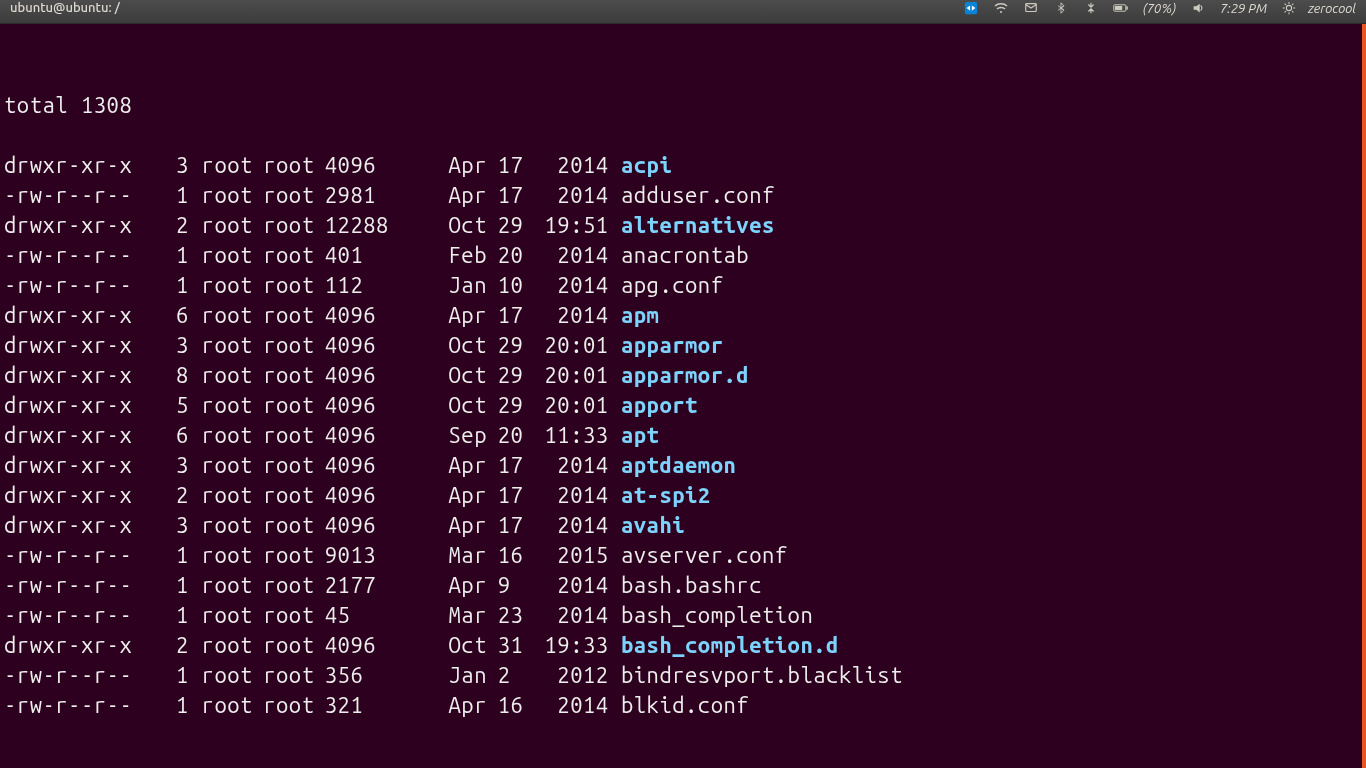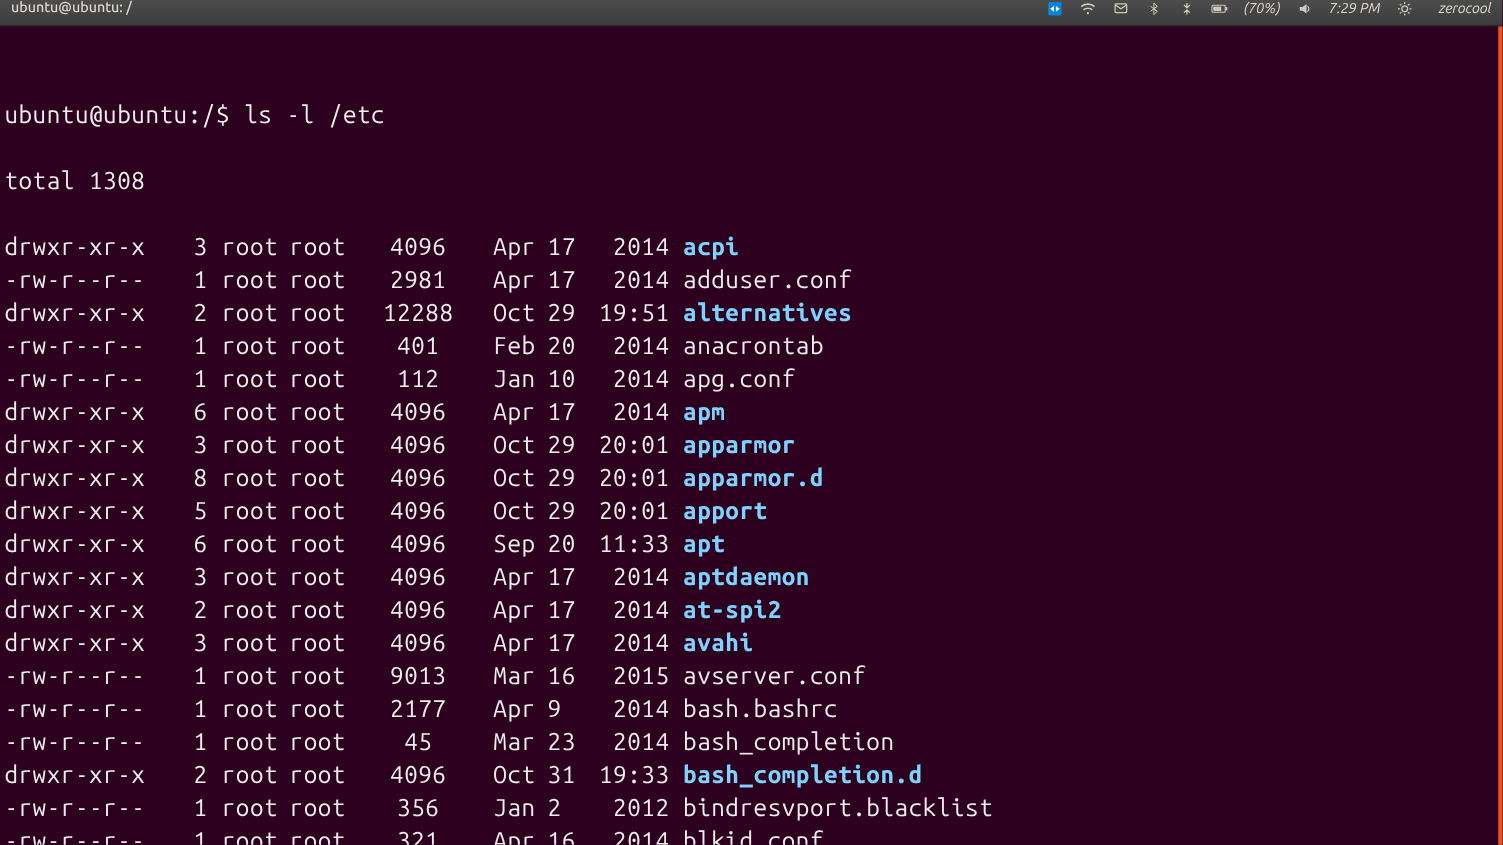--- a/index.html
+++ b/index.html
@@ -13,38 +13,38 @@
     align-items: flex-start;
     font-family: "Ubuntu", sans-serif;
     font-size: 13px;
     padding: 0 6px;
     border-bottom: 1px solid #2b2b2b;
   }
   .menubar .title { flex: 0 0 auto; color: #dfdbd2; font-weight: 500; padding-left: 4px;}
   .menubar .tray { margin-left: auto; display: flex; align-items: center; gap: 14px; }
   .menubar .tray .ic { display:inline-flex; align-items:center; justify-content:center; width:16px; height:16px; color:#cfcac0;}
   .menubar .tray .txt { color:#dfdbd2;font-style:italic; }
-  .menubar .user { display:flex; align-items:center; gap:23px; padding-right:4px;}
+  .menubar .user { display:flex; align-items:center; gap:11px; padding-right:4px;}
   .terminal {
     padding: 36px 4px 4px 4px;
     color: #eeeeec;
     font-size: 22px;
     line-height: 30px;
     white-space: pre;
     letter-spacing: 0.5px;
   }
   .prompt .userhost { color: #eeeeec; }
   .prompt .path    { color: #eeeeec; }
   .dir  { color: #7dd3fc; font-weight: bold; }
   .row span { display:inline-block; }
   .c-perm { width: 12ch; }
   .c-link { width: 3ch; text-align:right; }
   .c-own  { width: 5ch; }
   .c-grp  { width: 5ch; }
-  .c-size { width: 9ch; text-align:center; }
+  .c-size { width: 9ch; text-align:left; }
   .c-mon  { width: 4ch; }
   .c-day  { width: 3ch; }
   .c-time { width: 6ch; text-align:right; }
   .c-name { padding-left: 1ch; }
   .scroll-edge {
     position: absolute; right:0; top:24px; bottom:0; width:4px;
     background: #e95420;
   }
   svg { display:block; }
 </style>
@@ -114,18 +114,17 @@
               <line x1="11.5" y1="4.5" x2="13" y2="3"></line>
             </g>
           </svg>
       </span>
       <span class="txt">zerocool</span>
     </span>
   </div>
 </div>
 
 <div class="terminal">
-<div class="prompt"><span class="userhost">ubuntu@ubuntu</span><span>:</span><span class="path">/</span><span>$ </span><span>ls -l /etc</span></div>
 <div>total 1308</div>
 <div id="rows"><div class="row"><span class="c-perm">drwxr-xr-x</span><span class="c-link">3</span> <span class="c-own">root</span><span class="c-grp">root</span><span class="c-size">4096</span> <span class="c-mon">Apr</span><span class="c-day">17</span><span class="c-time">2014</span><span class="c-name dir">acpi</span></div><div class="row"><span class="c-perm">-rw-r--r--</span><span class="c-link">1</span> <span class="c-own">root</span><span class="c-grp">root</span><span class="c-size">2981</span> <span class="c-mon">Apr</span><span class="c-day">17</span><span class="c-time">2014</span><span class="c-name">adduser.conf</span></div><div class="row"><span class="c-perm">drwxr-xr-x</span><span class="c-link">2</span> <span class="c-own">root</span><span class="c-grp">root</span><span class="c-size">12288</span> <span class="c-mon">Oct</span><span class="c-day">29</span><span class="c-time">19:51</span><span class="c-name dir">alternatives</span></div><div class="row"><span class="c-perm">-rw-r--r--</span><span class="c-link">1</span> <span class="c-own">root</span><span class="c-grp">root</span><span class="c-size">401</span> <span class="c-mon">Feb</span><span class="c-day">20</span><span class="c-time">2014</span><span class="c-name">anacrontab</span></div><div class="row"><span class="c-perm">-rw-r--r--</span><span class="c-link">1</span> <span class="c-own">root</span><span class="c-grp">root</span><span class="c-size">112</span> <span class="c-mon">Jan</span><span class="c-day">10</span><span class="c-time">2014</span><span class="c-name">apg.conf</span></div><div class="row"><span class="c-perm">drwxr-xr-x</span><span class="c-link">6</span> <span class="c-own">root</span><span class="c-grp">root</span><span class="c-size">4096</span> <span class="c-mon">Apr</span><span class="c-day">17</span><span class="c-time">2014</span><span class="c-name dir">apm</span></div><div class="row"><span class="c-perm">drwxr-xr-x</span><span class="c-link">3</span> <span class="c-own">root</span><span class="c-grp">root</span><span class="c-size">4096</span> <span class="c-mon">Oct</span><span class="c-day">29</span><span class="c-time">20:01</span><span class="c-name dir">apparmor</span></div><div class="row"><span class="c-perm">drwxr-xr-x</span><span class="c-link">8</span> <span class="c-own">root</span><span class="c-grp">root</span><span class="c-size">4096</span> <span class="c-mon">Oct</span><span class="c-day">29</span><span class="c-time">20:01</span><span class="c-name dir">apparmor.d</span></div><div class="row"><span class="c-perm">drwxr-xr-x</span><span class="c-link">5</span> <span class="c-own">root</span><span class="c-grp">root</span><span class="c-size">4096</span> <span class="c-mon">Oct</span><span class="c-day">29</span><span class="c-time">20:01</span><span class="c-name dir">apport</span></div><div class="row"><span class="c-perm">drwxr-xr-x</span><span class="c-link">6</span> <span class="c-own">root</span><span class="c-grp">root</span><span class="c-size">4096</span> <span class="c-mon">Sep</span><span class="c-day">20</span><span class="c-time">11:33</span><span class="c-name dir">apt</span></div><div class="row"><span class="c-perm">drwxr-xr-x</span><span class="c-link">3</span> <span class="c-own">root</span><span class="c-grp">root</span><span class="c-size">4096</span> <span class="c-mon">Apr</span><span class="c-day">17</span><span class="c-time">2014</span><span class="c-name dir">aptdaemon</span></div><div class="row"><span class="c-perm">drwxr-xr-x</span><span class="c-link">2</span> <span class="c-own">root</span><span class="c-grp">root</span><span class="c-size">4096</span> <span class="c-mon">Apr</span><span class="c-day">17</span><span class="c-time">2014</span><span class="c-name dir">at-spi2</span></div><div class="row"><span class="c-perm">drwxr-xr-x</span><span class="c-link">3</span> <span class="c-own">root</span><span class="c-grp">root</span><span class="c-size">4096</span> <span class="c-mon">Apr</span><span class="c-day">17</span><span class="c-time">2014</span><span class="c-name dir">avahi</span></div><div class="row"><span class="c-perm">-rw-r--r--</span><span class="c-link">1</span> <span class="c-own">root</span><span class="c-grp">root</span><span class="c-size">9013</span> <span class="c-mon">Mar</span><span class="c-day">16</span><span class="c-time">2015</span><span class="c-name">avserver.conf</span></div><div class="row"><span class="c-perm">-rw-r--r--</span><span class="c-link">1</span> <span class="c-own">root</span><span class="c-grp">root</span><span class="c-size">2177</span> <span class="c-mon">Apr</span><span class="c-day">9</span><span class="c-time">2014</span><span class="c-name">bash.bashrc</span></div><div class="row"><span class="c-perm">-rw-r--r--</span><span class="c-link">1</span> <span class="c-own">root</span><span class="c-grp">root</span><span class="c-size">45</span> <span class="c-mon">Mar</span><span class="c-day">23</span><span class="c-time">2014</span><span class="c-name">bash_completion</span></div><div class="row"><span class="c-perm">drwxr-xr-x</span><span class="c-link">2</span> <span class="c-own">root</span><span class="c-grp">root</span><span class="c-size">4096</span> <span class="c-mon">Oct</span><span class="c-day">31</span><span class="c-time">19:33</span><span class="c-name dir">bash_completion.d</span></div><div class="row"><span class="c-perm">-rw-r--r--</span><span class="c-link">1</span> <span class="c-own">root</span><span class="c-grp">root</span><span class="c-size">356</span> <span class="c-mon">Jan</span><span class="c-day">2</span><span class="c-time">2012</span><span class="c-name">bindresvport.blacklist</span></div><div class="row"><span class="c-perm">-rw-r--r--</span><span class="c-link">1</span> <span class="c-own">root</span><span class="c-grp">root</span><span class="c-size">321</span> <span class="c-mon">Apr</span><span class="c-day">16</span><span class="c-time">2014</span><span class="c-name">blkid.conf</span></div></div>
 </div>
 
 <div class="scroll-edge"></div>
 
 </body></html>

